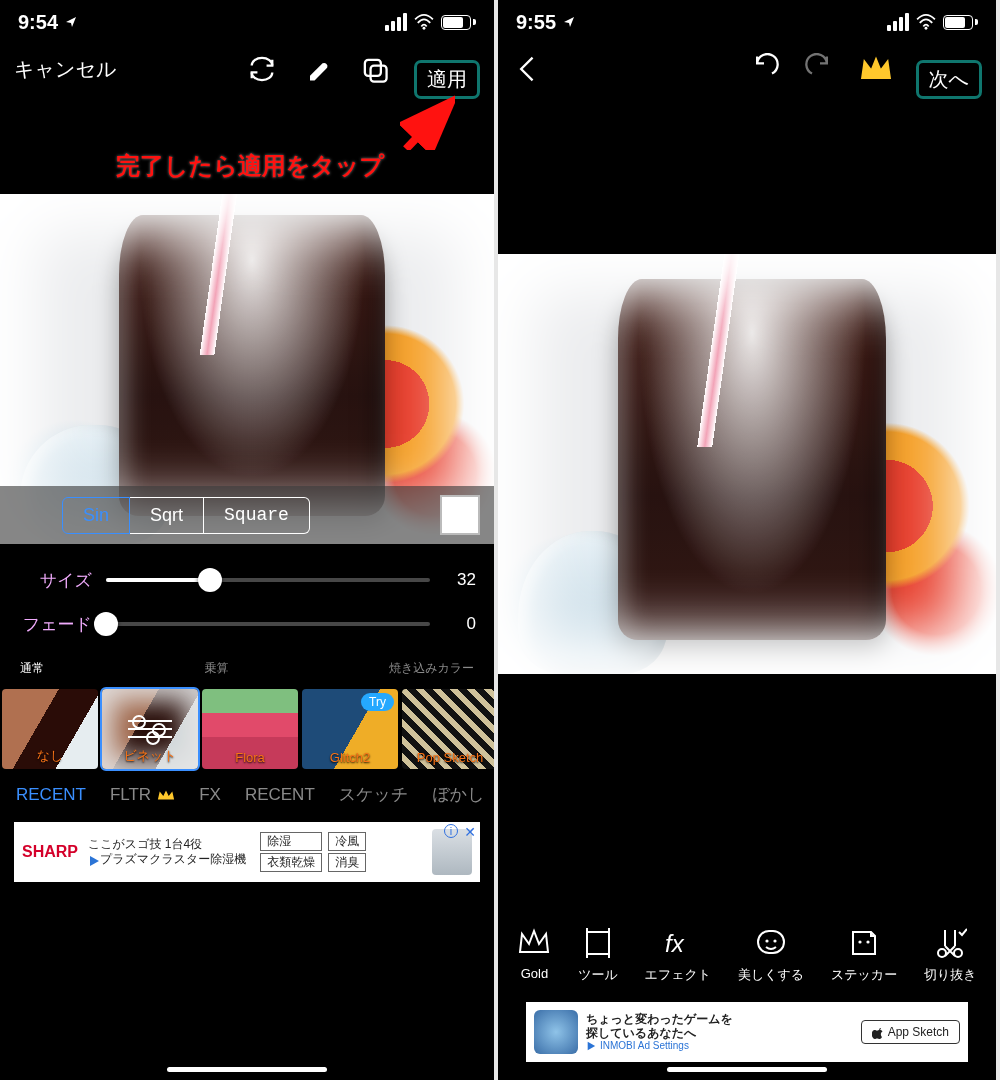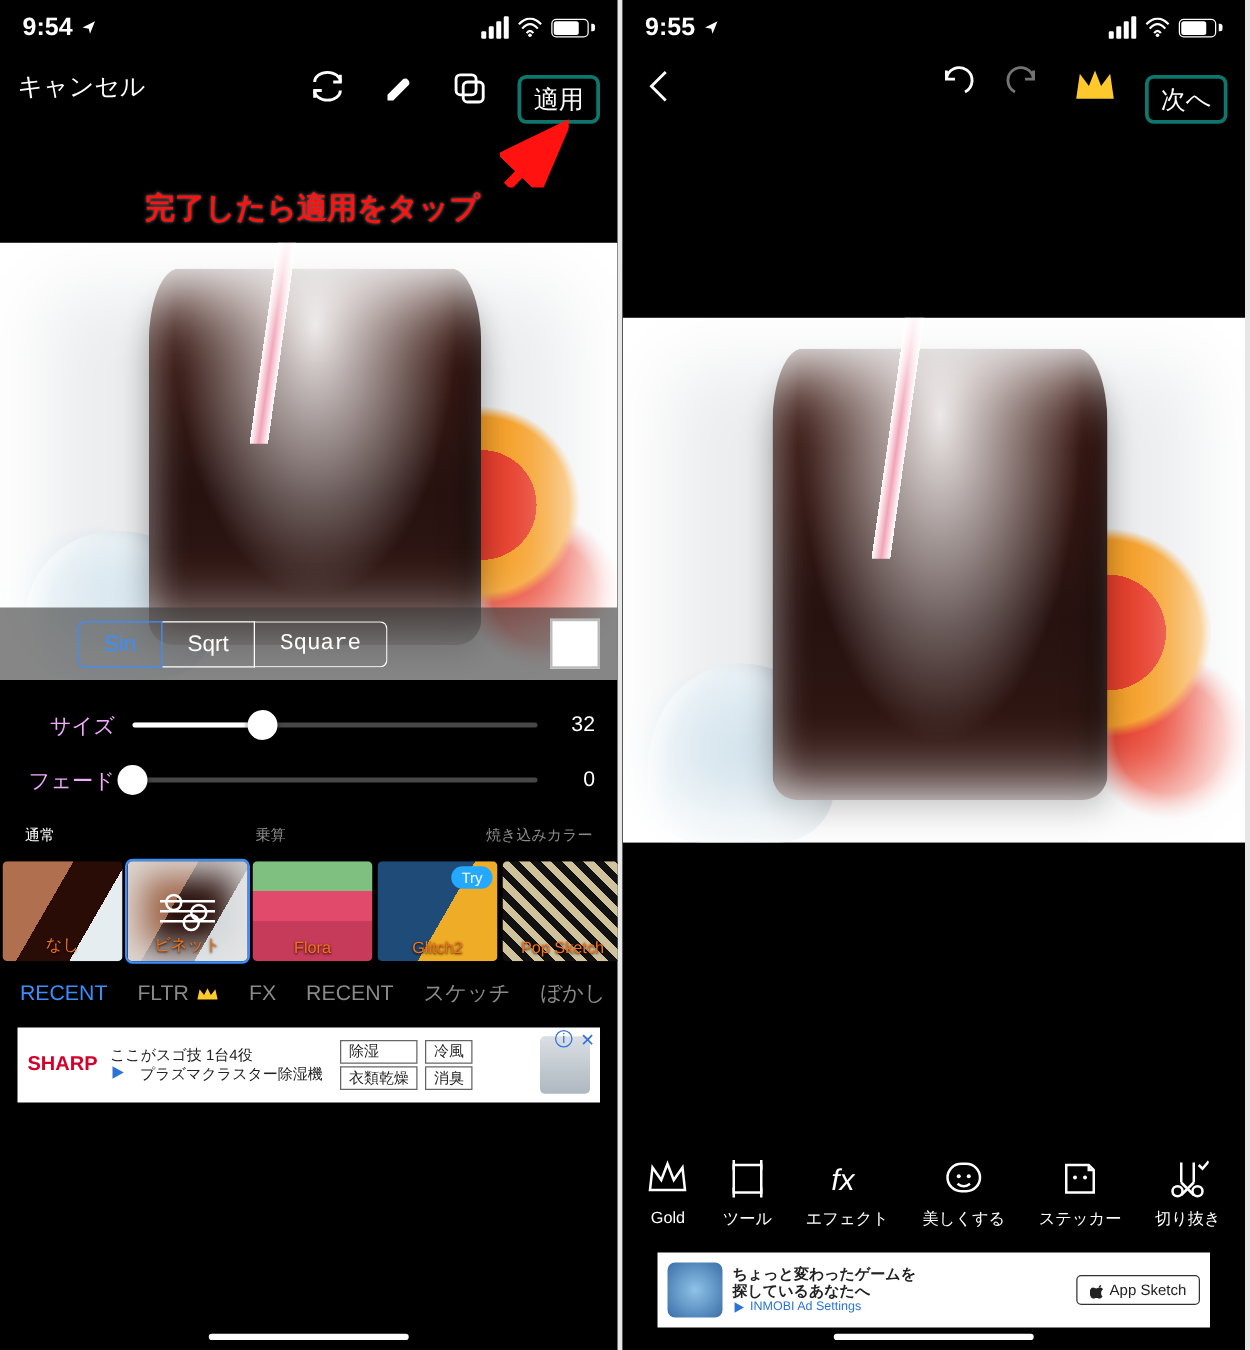--- a/index.html
+++ b/index.html
@@ -255,21 +255,21 @@
     <span class="c">スケッチ</span>
     <span class="c">ぼかし</span>
   </div>
 
   <div class="ad">
     <div style="flex:0 0 auto;">
       <div style="color:#d4002a;font-weight:700;font-size:16px">SHARP</div>
     </div>
     <div style="margin-left:10px;line-height:1.25">
       <div><span>ここがスゴ技 1台4役</span></div>
-      <div style="display:flex;align-items:flex-start;gap:12px;">
+      <div style="display:flex;align-items:flex-end;gap:0;">
           <svg width="12" height="12" viewBox="0 0 12 12">
             <path d="M2 1 L11 6 L2 11 Z" fill="#2b74d6"></path>
           </svg>
           <span>プラズマクラスター除湿機</span>
         </div>
     </div>
     <div style="margin-left:14px; display:grid; grid-template-columns:auto auto; gap:2px 6px; font-size:12px;">
       <span style="border:1px solid #666;padding:0 6px">除湿</span>
       <span style="border:1px solid #666;padding:0 6px">冷風</span>
       <span style="border:1px solid #666;padding:0 6px">衣類乾燥</span>

